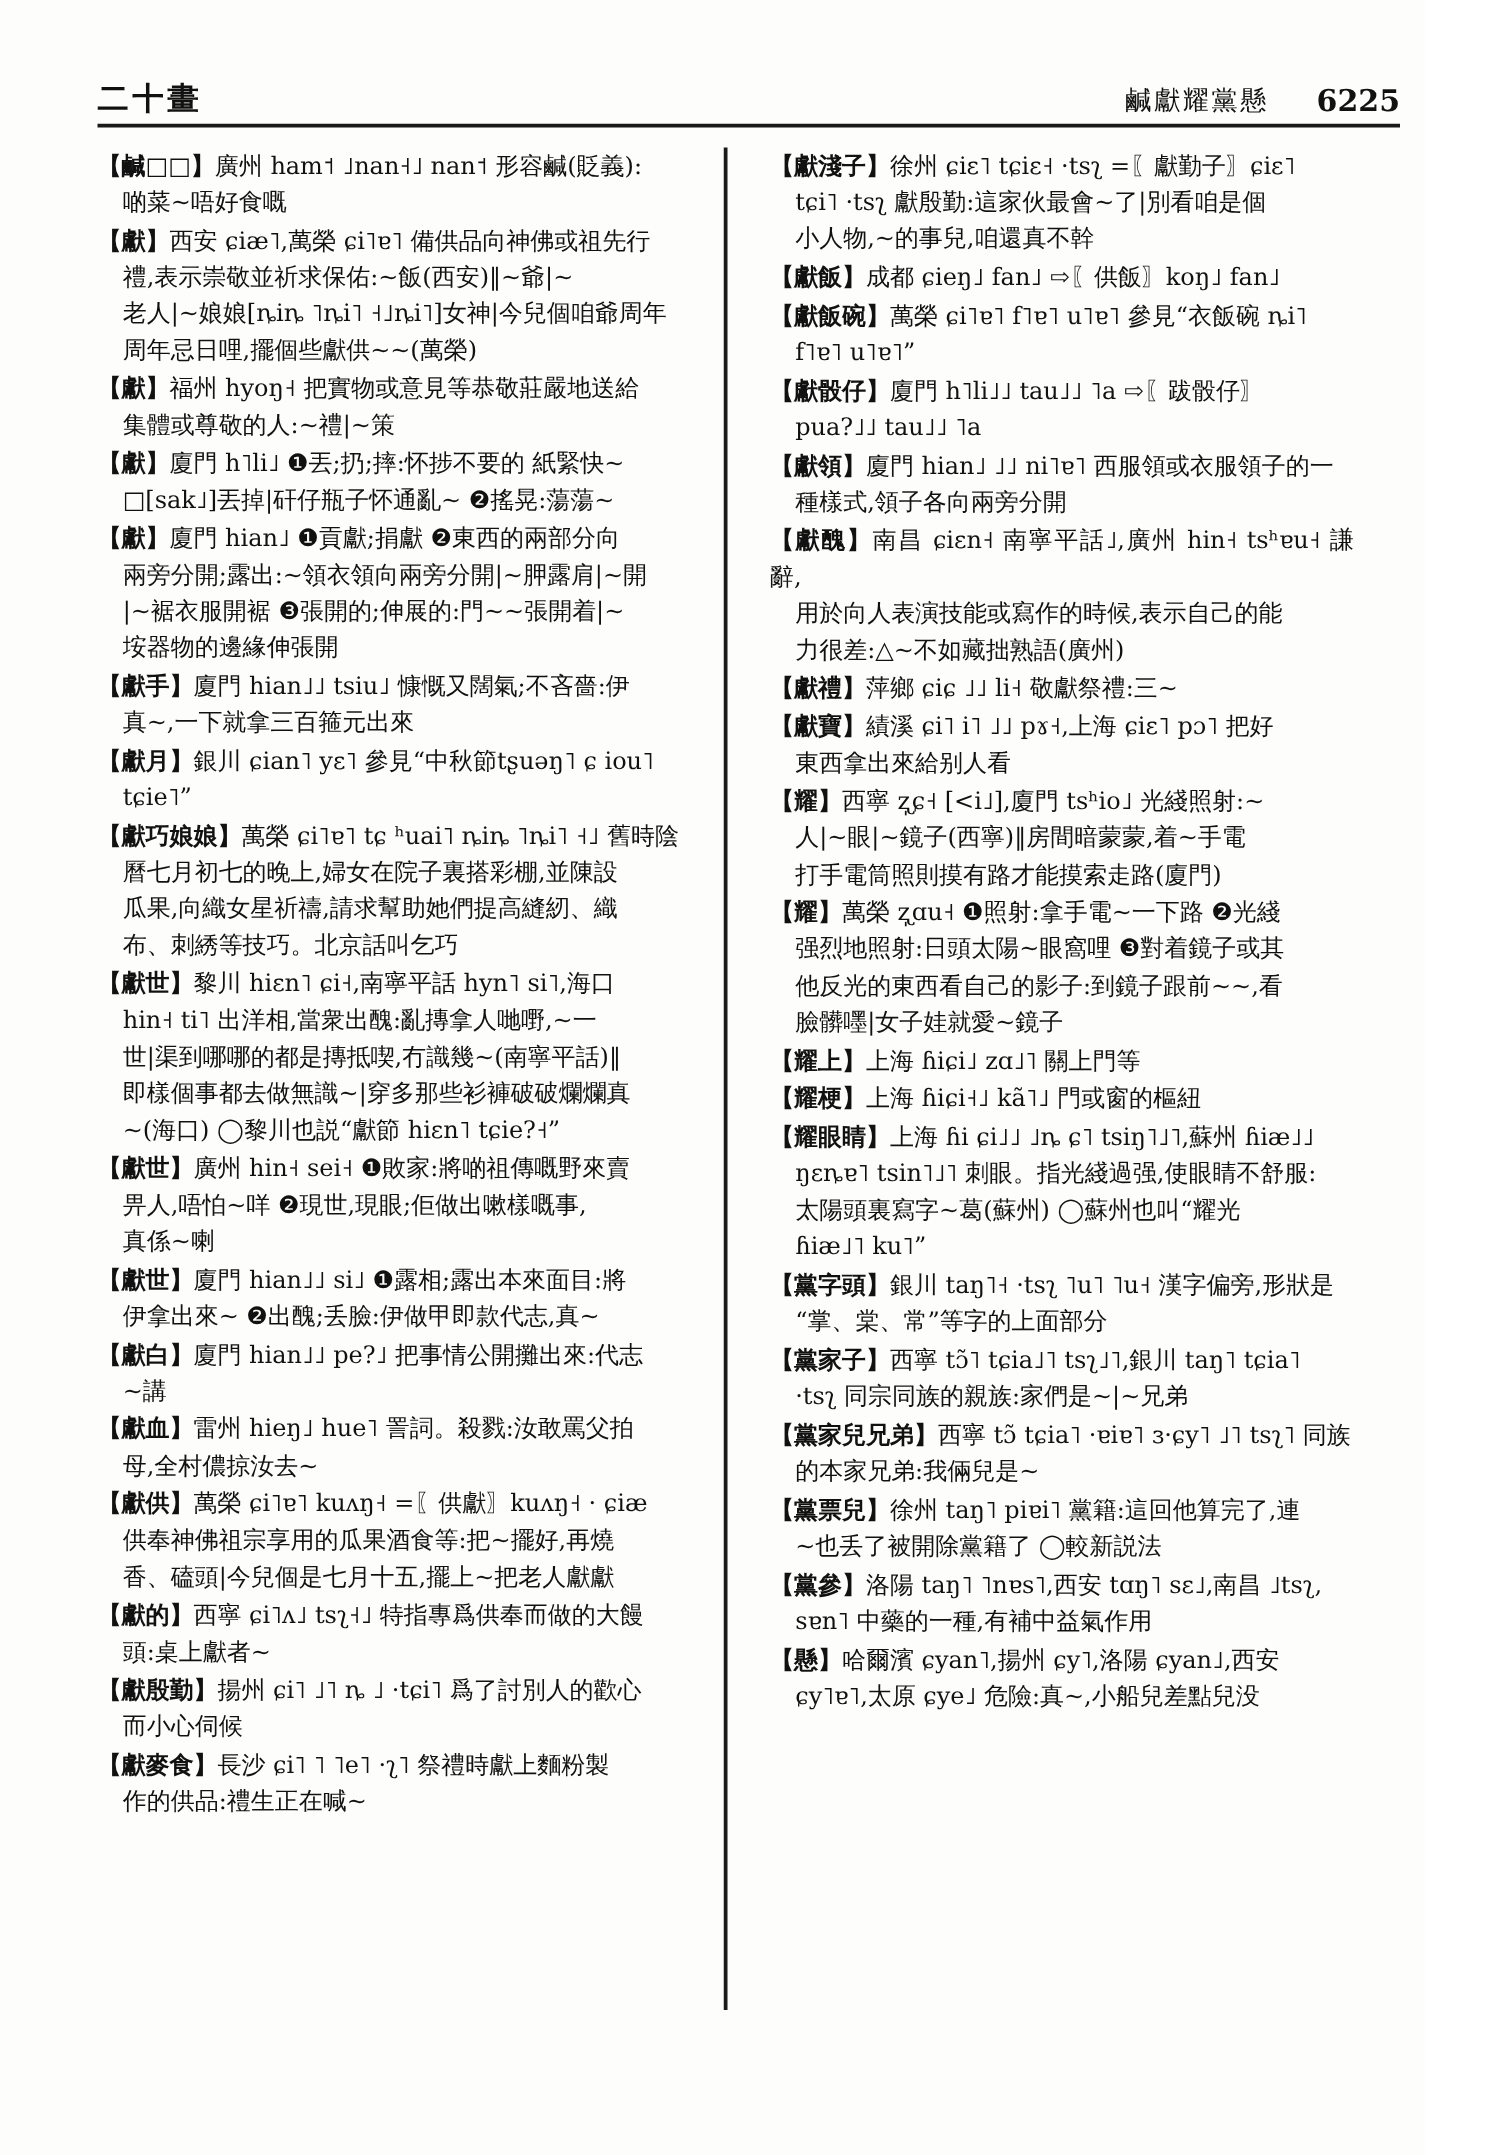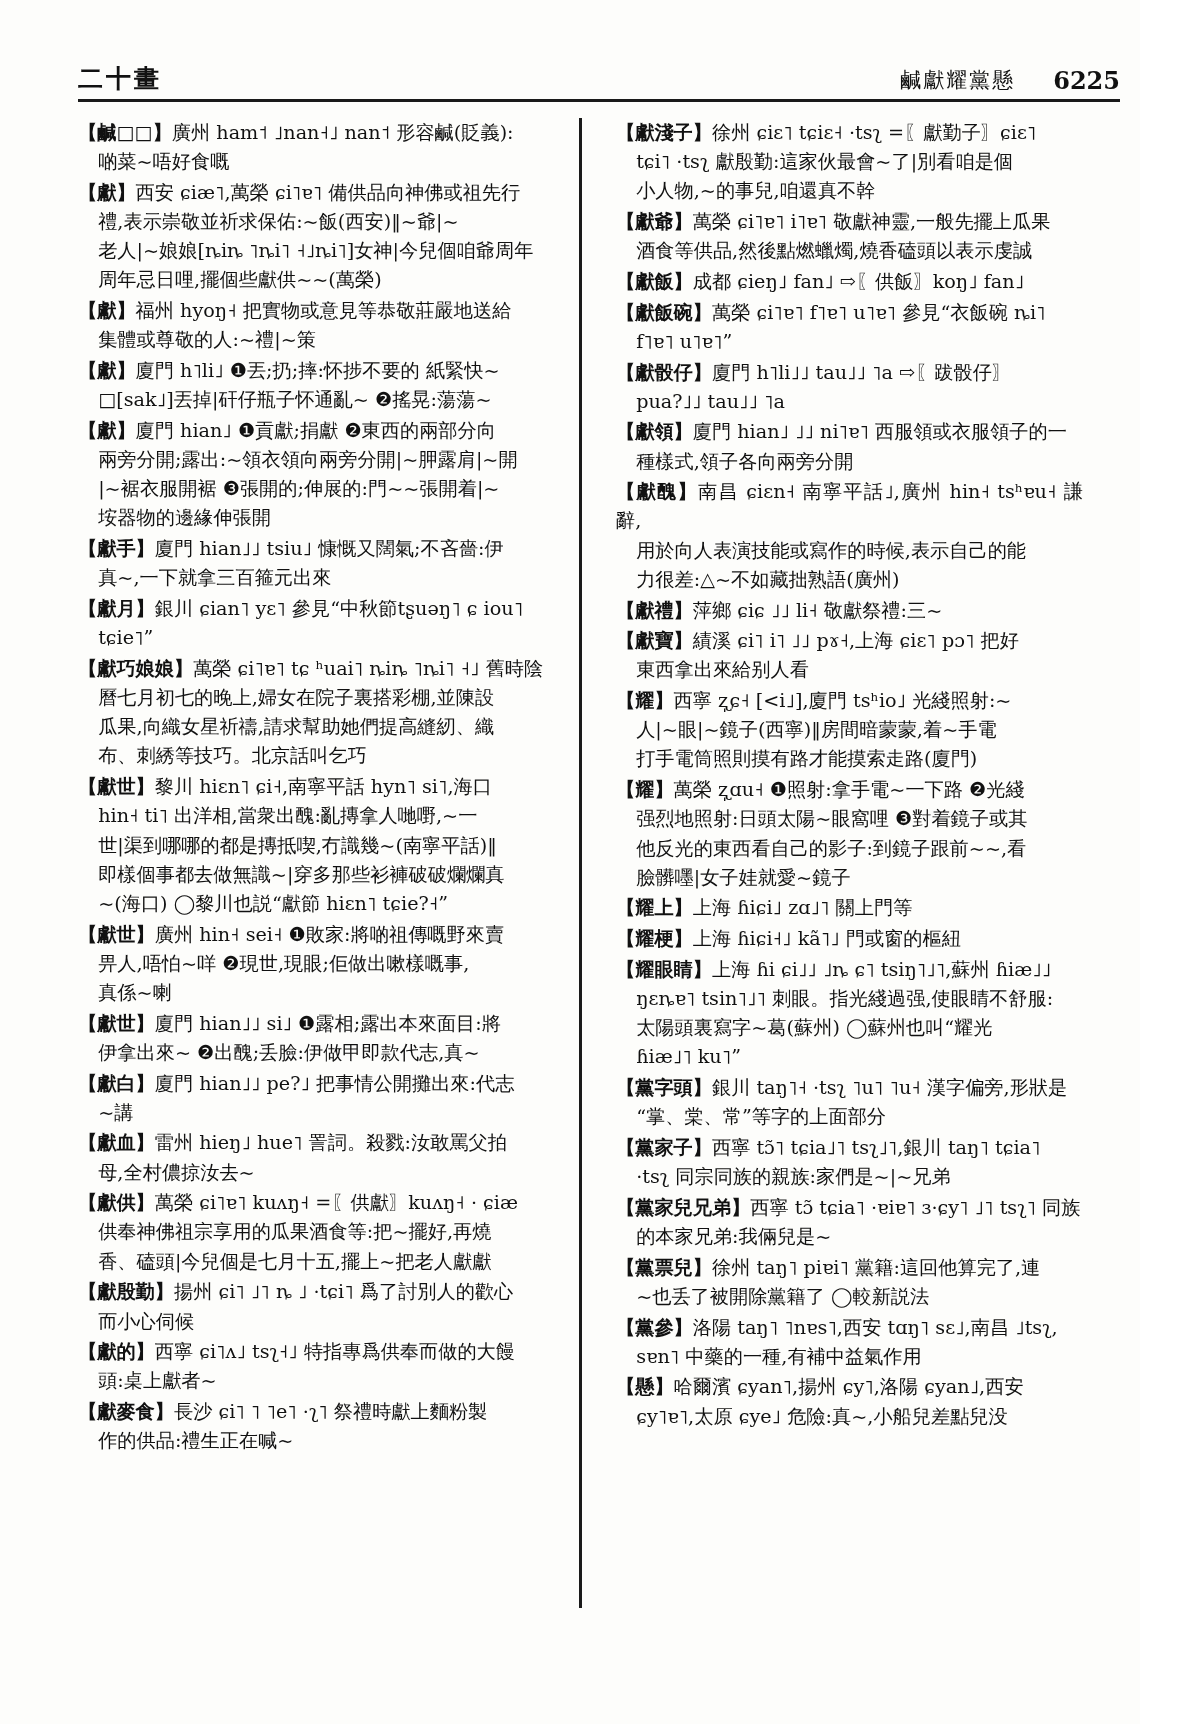--- a/index.html
+++ b/index.html
@@ -116,30 +116,29 @@
         <div class="entry"><span class="hw">【獻】</span><span class="firstline">廈門 hian˩  ❶貢獻;捐獻  ❷東西的兩部分向</span><span class="cont">兩旁分開;露出:~領衣領向兩旁分開|~胛露肩|~開</span><span class="cont">|~裾衣服開裾  ❸張開的;伸展的:門~~張開着|~</span><span class="cont">垵器物的邊緣伸張開</span></div>
         <div class="entry"><span class="hw">【獻手】</span><span class="firstline">廈門 hian˩˩ tsiu˩  慷慨又闊氣;不吝嗇:伊</span><span class="cont">真~,一下就拿三百箍元出來</span></div>
         <div class="entry"><span class="hw">【獻月】</span><span class="firstline">銀川 ɕian˥ yɛ˥  參見“中秋節tʂuəŋ˥ ɕ iou˥</span><span class="cont">tɕie˥”</span></div>
         <div class="entry"><span class="hw">【獻巧娘娘】</span><span class="firstline">萬榮 ɕi˥ɐ˥ tɕ ʰuai˥ ȵiȵ ˥ȵi˥ ˧˩  舊時陰</span><span class="cont">曆七月初七的晚上,婦女在院子裏搭彩棚,並陳設</span><span class="cont">瓜果,向織女星祈禱,請求幫助她們提高縫紉、織</span><span class="cont">布、刺綉等技巧。北京話叫乞巧</span></div>
         <div class="entry"><span class="hw">【獻世】</span><span class="firstline">黎川 hiɛn˥ ɕi˧,南寧平話 hyn˥ si˥,海口</span><span class="cont">hin˧ ti˥  出洋相,當衆出醜:亂摶拿人哋嘢,~一</span><span class="cont">世|渠到哪哪的都是摶抵喫,冇識幾~(南寧平話)‖</span><span class="cont">即樣個事都去做無識~|穿多那些衫褲破破爛爛真</span><span class="cont">~(海口) ◯黎川也説“獻節 hiɛn˥ tɕie?˧”</span></div>
         <div class="entry"><span class="hw">【獻世】</span><span class="firstline">廣州 hin˧ sei˧  ❶敗家:將啲祖傳嘅野來賣</span><span class="cont">畀人,唔怕~咩  ❷現世,現眼;佢做出嗽樣嘅事,</span><span class="cont">真係~喇</span></div>
         <div class="entry"><span class="hw">【獻世】</span><span class="firstline">廈門 hian˩˩ si˩  ❶露相;露出本來面目:將</span><span class="cont">伊拿出來~  ❷出醜;丢臉:伊做甲即款代志,真~</span></div>
         <div class="entry"><span class="hw">【獻白】</span><span class="firstline">廈門 hian˩˩ pe?˩  把事情公開攤出來:代志</span><span class="cont">~講</span></div>
         <div class="entry"><span class="hw">【獻血】</span><span class="firstline">雷州 hieŋ˩ hue˥  詈詞。殺戮:汝敢罵父拍</span><span class="cont">母,全村儂掠汝去~</span></div>
         <div class="entry"><span class="hw">【獻供】</span><span class="firstline">萬榮 ɕi˥ɐ˥ kuʌŋ˧  =〖供獻〗kuʌŋ˧ · ɕiæ</span><span class="cont">供奉神佛祖宗享用的瓜果酒食等:把~擺好,再燒</span><span class="cont">香、磕頭|今兒個是七月十五,擺上~把老人獻獻</span></div>
+        <div class="entry"><span class="hw">【獻的】</span><span class="firstline">西寧 ɕi˥ʌ˩ tsʅ˧˩  特指專爲供奉而做的大饅</span><span class="cont">頭:桌上獻者~</span></div>
         <div class="entry"><span class="hw">【獻殷勤】</span><span class="firstline">揚州 ɕi˥ ˩˥ ȵ ˩  ·tɕi˥  爲了討別人的歡心</span><span class="cont">而小心伺候</span></div>
-        <div class="entry"><span class="hw">【獻的】</span><span class="firstline">西寧 ɕi˥ʌ˩ tsʅ˧˩  特指專爲供奉而做的大饅</span><span class="cont">頭:桌上獻者~</span></div>
         <div class="entry"><span class="hw">【獻麥食】</span><span class="firstline">長沙 ɕi˥ ˥  ˥e˥  ·ʅ˥  祭禮時獻上麵粉製</span><span class="cont">作的供品:禮生正在喊~</span></div>
       </div>
 
     <div class="divider"></div>
 
     <div class="col col-right" id="col-right">
         <div class="entry"><span class="hw">【獻淺子】</span><span class="firstline">徐州 ɕiɛ˥ tɕiɛ˧ ·tsʅ =〖獻勤子〗ɕiɛ˥</span><span class="cont">tɕi˥  ·tsʅ 獻殷勤:這家伙最會~了|別看咱是個</span><span class="cont">小人物,~的事兒,咱還真不幹</span></div>
-        <div class="entry"><span class="hw">【獻爺】</span><span class="firstline">萬榮 ɕi˥ɐ˥ i˥ɐ˥  敬獻神靈,一般先擺上瓜果</span><span class="cont">酒食等供品,然後點燃蠟燭,燒香磕頭以表示虔誠</span></div>
         <div class="entry"><span class="hw">【獻飯】</span><span class="firstline">成都 ɕieŋ˩ fan˩ ⇨〖供飯〗koŋ˩ fan˩</span></div>
         <div class="entry"><span class="hw">【獻飯碗】</span><span class="firstline">萬榮 ɕi˥ɐ˥ f˥ɐ˥ u˥ɐ˥  參見“衣飯碗 ȵi˥</span><span class="cont">f˥ɐ˥ u˥ɐ˥”</span></div>
         <div class="entry"><span class="hw">【獻骰仔】</span><span class="firstline">廈門 h˥li˩˩ tau˩˩ ˥a  ⇨〖跋骰仔〗</span><span class="cont">pua?˩˩ tau˩˩ ˥a</span></div>
         <div class="entry"><span class="hw">【獻領】</span><span class="firstline">廈門 hian˩ ˩˩ ni˥ɐ˥  西服領或衣服領子的一</span><span class="cont">種樣式,領子各向兩旁分開</span></div>
         <div class="entry"><span class="hw">【獻醜】</span><span class="firstline">南昌 ɕiɛn˧ 南寧平話˩,廣州 hin˧ tsʰɐu˧  謙辭,</span><span class="cont">用於向人表演技能或寫作的時候,表示自己的能</span><span class="cont">力很差:△~不如藏拙熟語(廣州)</span></div>
         <div class="entry"><span class="hw">【獻禮】</span><span class="firstline">萍鄉 ɕiɕ ˩˩ li˧  敬獻祭禮:三~</span></div>
         <div class="entry"><span class="hw">【獻寶】</span><span class="firstline">績溪 ɕi˥ i˥ ˩˩ pɤ˧,上海 ɕiɛ˥ pɔ˥  把好</span><span class="cont">東西拿出來給别人看</span></div>
         <div class="entry"><span class="hw">【耀】</span><span class="firstline">西寧 ʐ̩ɕ˧ [&lt;i˩],廈門 tsʰio˩  光綫照射:~</span><span class="cont">人|~眼|~鏡子(西寧)‖房間暗蒙蒙,着~手電</span><span class="cont">打手電筒照則摸有路才能摸索走路(廈門)</span></div>
         <div class="entry"><span class="hw">【耀】</span><span class="firstline">萬榮 ʐ̩ɑu˧  ❶照射:拿手電~一下路  ❷光綫</span><span class="cont">强烈地照射:日頭太陽~眼窩哩  ❸對着鏡子或其</span><span class="cont">他反光的東西看自己的影子:到鏡子跟前~~,看</span><span class="cont">臉髒嚜|女子娃就愛~鏡子</span></div>
         <div class="entry"><span class="hw">【耀上】</span><span class="firstline">上海 ɦiɕi˩ zɑ˩˥  關上門等</span></div>

